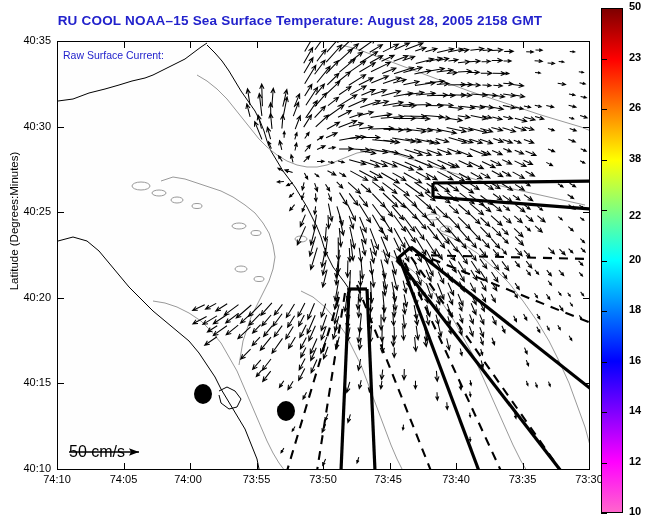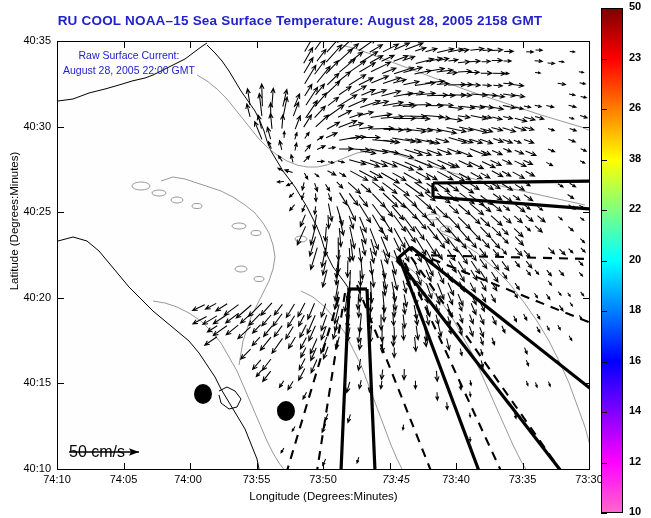--- a/index.html
+++ b/index.html
@@ -806,21 +806,20 @@
           <path d="M345.5,382.6L344.9,387.8M344.1,385.3L344.9,387.8L346.3,385.6" stroke="#000" stroke-width="1.05" fill="none"></path>
           <path d="M412.0,394.7L412.3,399.1M411.3,397.1L412.3,399.1L413.1,397.0" stroke="#000" stroke-width="1.05" fill="none"></path>
           <path d="M225.9,406.1L223.0,410.7M223.4,408.0L223.0,410.7L225.3,409.2" stroke="#000" stroke-width="1.05" fill="none"></path>
           <path d="M267.6,417.0L264.7,423.4M264.7,419.9L264.7,423.4L267.3,421.1" stroke="#000" stroke-width="1.05" fill="none"></path>
           <path d="M300.8,415.2L299.0,421.0M298.7,418.0L299.0,421.0L301.0,418.7" stroke="#000" stroke-width="1.05" fill="none"></path>
         </g>
       </svg>
 
     <div id="annot">
       <div>Raw Surface Current:</div>
-      <div>August 28, 2005 22:00 GMT</div>
     </div>
 
     <div id="scalebar">
       <div class="lbl">50 cm/s</div>
       <svg width="110" height="16">
         <line x1="6" y1="9" x2="76" y2="9" stroke="#000" stroke-width="1.4"></line>
         <path d="M76,9 L66,5.2 L68,9 L66,12.8 Z" fill="#000"></path>
       </svg>
     </div>
   </div>
@@ -836,21 +835,21 @@
       <div class="tick" style="left: 190px; top: 42px; width: 1px; height: 6px;"></div>
       <div class="xtlabel" style="left: 188px;">74:00</div>
       <div class="tick" style="left: 256.5px; top: 463px; width: 1px; height: 6px;"></div>
       <div class="tick" style="left: 256.5px; top: 42px; width: 1px; height: 6px;"></div>
       <div class="xtlabel" style="left: 256.5px;">73:55</div>
       <div class="tick" style="left: 323px; top: 463px; width: 1px; height: 6px;"></div>
       <div class="tick" style="left: 323px; top: 42px; width: 1px; height: 6px;"></div>
       <div class="xtlabel" style="left: 323px;">73:50</div>
       <div class="tick" style="left: 389.5px; top: 463px; width: 1px; height: 6px;"></div>
       <div class="tick" style="left: 389.5px; top: 42px; width: 1px; height: 6px;"></div>
-      <div class="xtlabel" style="left: 396px; font-style: italic;">73:45</div>
+      <div class="xtlabel" style="left: 388px;">73:45</div>
       <div class="tick" style="left: 456px; top: 463px; width: 1px; height: 6px;"></div>
       <div class="tick" style="left: 456px; top: 42px; width: 1px; height: 6px;"></div>
       <div class="xtlabel" style="left: 456px;">73:40</div>
       <div class="tick" style="left: 522.5px; top: 463px; width: 1px; height: 6px;"></div>
       <div class="tick" style="left: 522.5px; top: 42px; width: 1px; height: 6px;"></div>
       <div class="xtlabel" style="left: 522.5px;">73:35</div>
       <div class="tick" style="left: 589px; top: 463px; width: 1px; height: 6px;"></div>
       <div class="tick" style="left: 589px; top: 42px; width: 1px; height: 6px;"></div>
       <div class="xtlabel" style="left: 589px;">73:30</div>
       <div class="tick" style="left: 58px; top: 41px; width: 6px; height: 1px;"></div>
@@ -865,37 +864,36 @@
       <div class="tick" style="left: 58px; top: 297.8px; width: 6px; height: 1px;"></div>
       <div class="tick" style="left: 583px; top: 297.8px; width: 6px; height: 1px;"></div>
       <div class="ytlabel" style="top: 297.8px;">40:20</div>
       <div class="tick" style="left: 58px; top: 383.4px; width: 6px; height: 1px;"></div>
       <div class="tick" style="left: 583px; top: 383.4px; width: 6px; height: 1px;"></div>
       <div class="ytlabel" style="top: 383.4px;">40:15</div>
       <div class="tick" style="left: 58px; top: 469px; width: 6px; height: 1px;"></div>
       <div class="tick" style="left: 583px; top: 469px; width: 6px; height: 1px;"></div>
       <div class="ytlabel" style="top: 469px;">40:10</div>
     </div>
-  <div id="xaxis-title">Longitude (Degrees:Minutes)</div>
   <div id="yaxis-title">Latitude (Degrees:Minutes)</div>
 
   <div id="cbar">
     <div class="grad" style="background: linear-gradient(rgb(127, 0, 0) 0%, rgb(255, 0, 0) 10%, rgb(255, 127, 0) 20%, rgb(255, 255, 0) 30%, rgb(127, 255, 127) 40%, rgb(0, 255, 255) 50%, rgb(0, 127, 255) 60%, rgb(0, 0, 255) 70%, rgb(127, 0, 255) 80%, rgb(255, 0, 255) 90%, rgb(255, 102, 204) 100%);"></div>
   </div>
   <div id="cbar-ticks">
       <div class="cbtick" style="top: 8px; left: 601px; width: 6px;"></div>
       <div class="cblabel" style="top: 8px;">50</div>
       <div class="cbtick" style="top: 58.5px; left: 601px; width: 6px;"></div>
       <div class="cblabel" style="top: 58.5px;">23</div>
       <div class="cbtick" style="top: 109px; left: 601px; width: 6px;"></div>
       <div class="cblabel" style="top: 109px;">26</div>
       <div class="cbtick" style="top: 159.5px; left: 601px; width: 6px;"></div>
       <div class="cblabel" style="top: 159.5px;">38</div>
       <div class="cbtick" style="top: 210px; left: 601px; width: 6px;"></div>
-      <div class="cblabel" style="top: 210px;">22</div>
+      <div class="cblabel" style="top: 217px;">22</div>
       <div class="cbtick" style="top: 260.5px; left: 601px; width: 6px;"></div>
       <div class="cblabel" style="top: 260.5px; text-align: center;">20</div>
       <div class="cbtick" style="top: 311px; left: 601px; width: 6px;"></div>
       <div class="cblabel" style="top: 311px;">18</div>
       <div class="cbtick" style="top: 361.5px; left: 601px; width: 6px;"></div>
       <div class="cblabel" style="top: 361.5px;">16</div>
       <div class="cbtick" style="top: 412px; left: 601px; width: 6px;"></div>
       <div class="cblabel" style="top: 412px;">14</div>
       <div class="cbtick" style="top: 462.5px; left: 601px; width: 6px;"></div>
       <div class="cblabel" style="top: 462.5px;">12</div>

